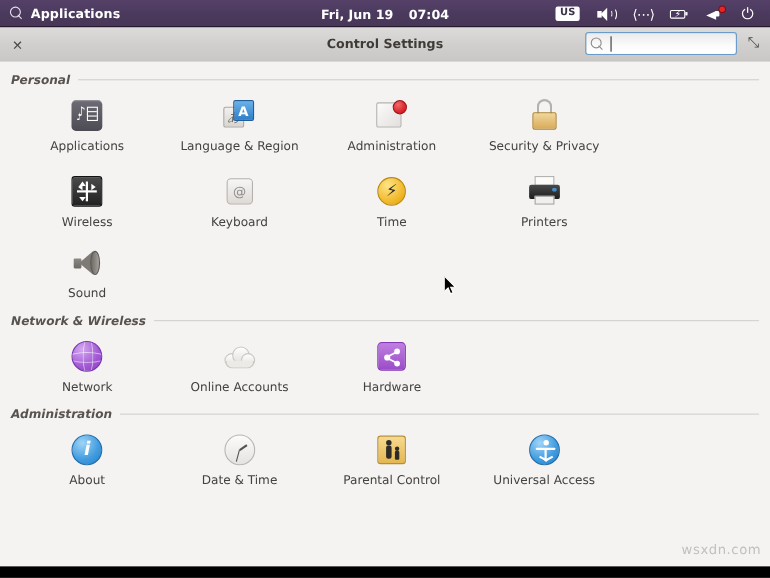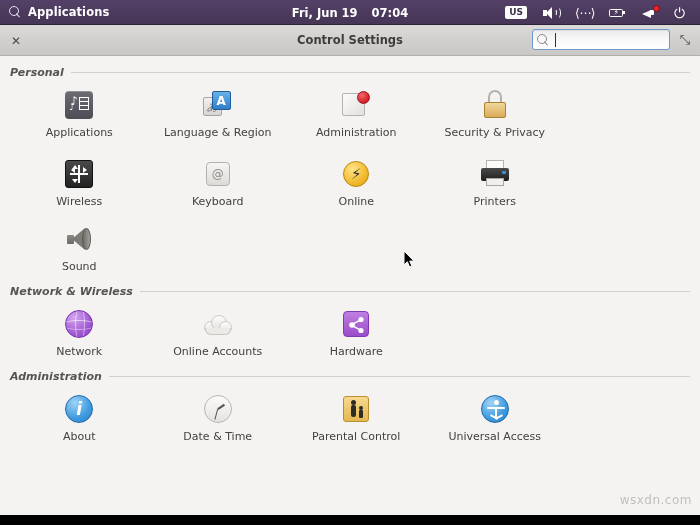--- a/index.html
+++ b/index.html
@@ -553,21 +553,21 @@
           <div class="label">Keyboard</div>
         </div>
 
 
         <div class="tile">
           <div class="icon-box">
             <div class="ic-power-tile">
                 <span class="bolt">⚡</span>
               </div>
           </div>
-          <div class="label">Online</div>
+          <div class="label">Time</div>
         </div>
 
         <div class="tile">
           <div class="icon-box">
             <div class="ic-printer">
                 <span class="paper"></span>
                 <span class="body"></span>
                 <span class="out"></span>
               </div>
           </div>

